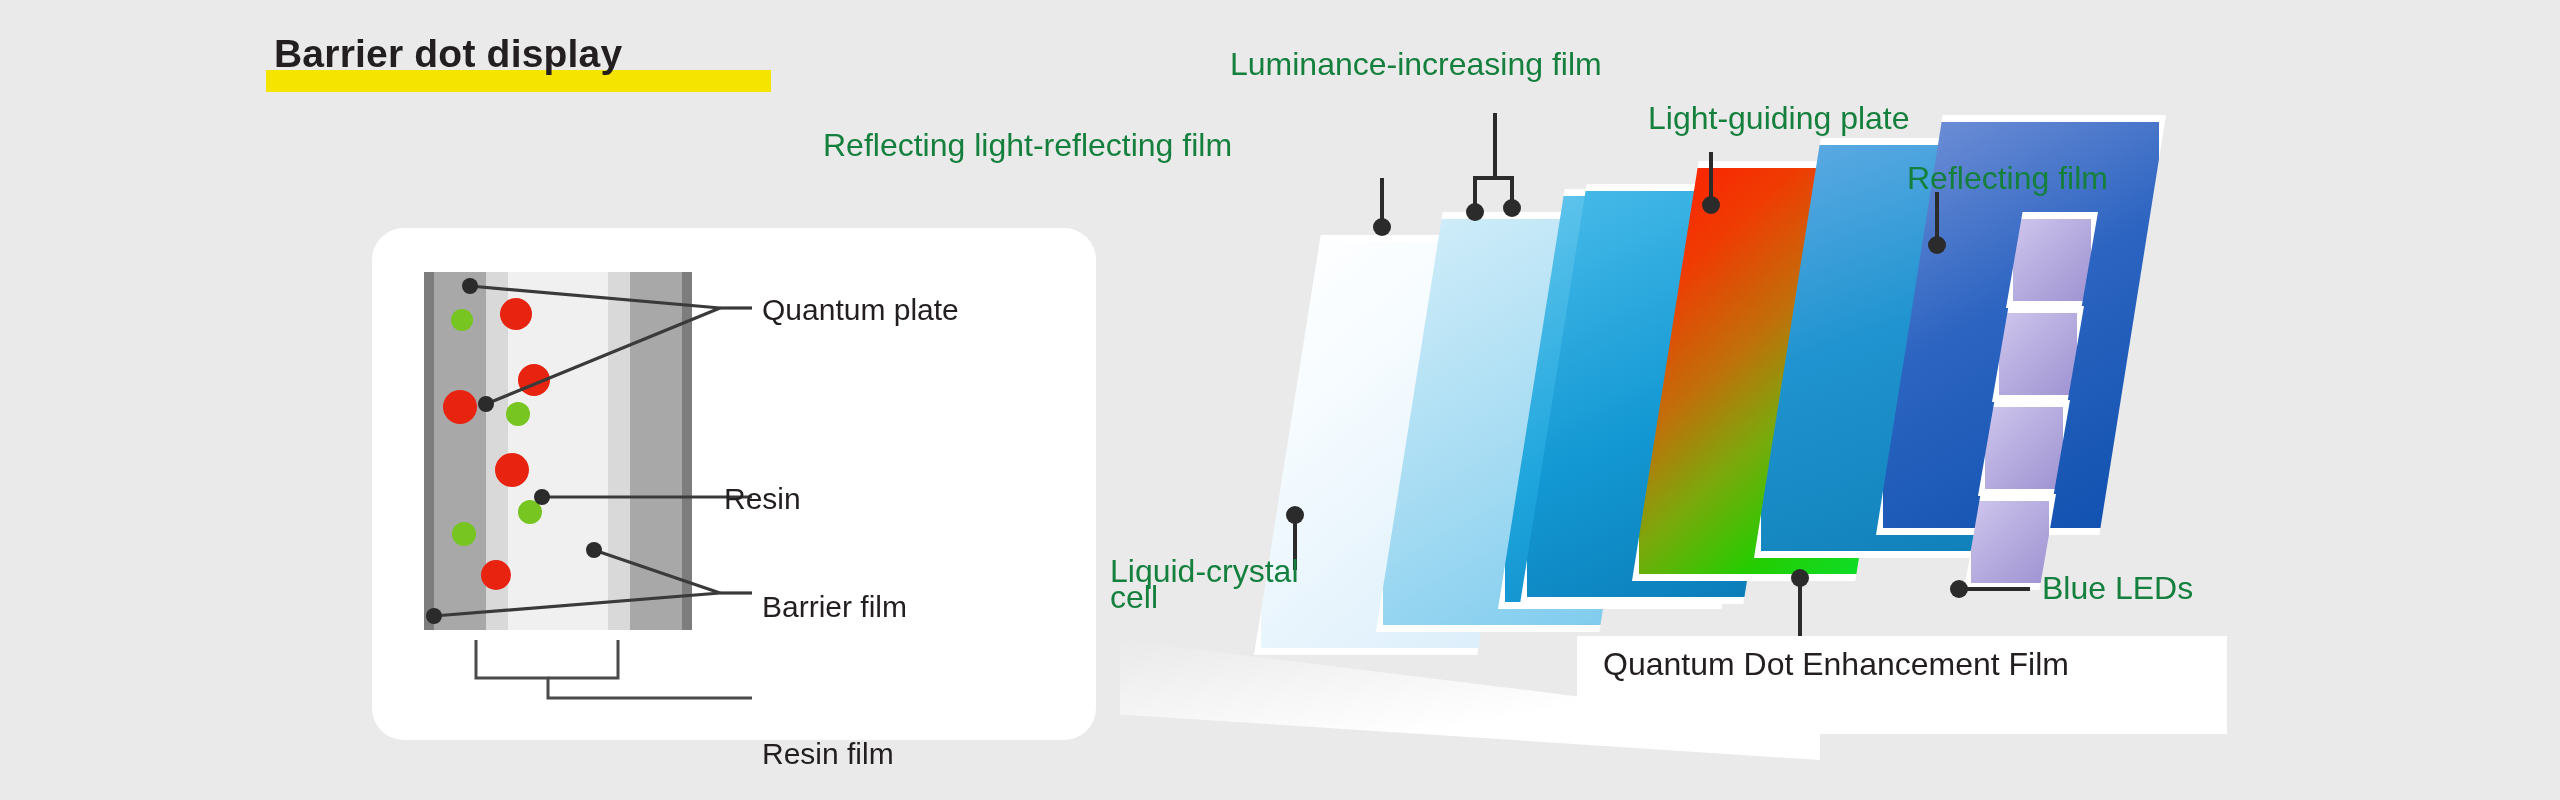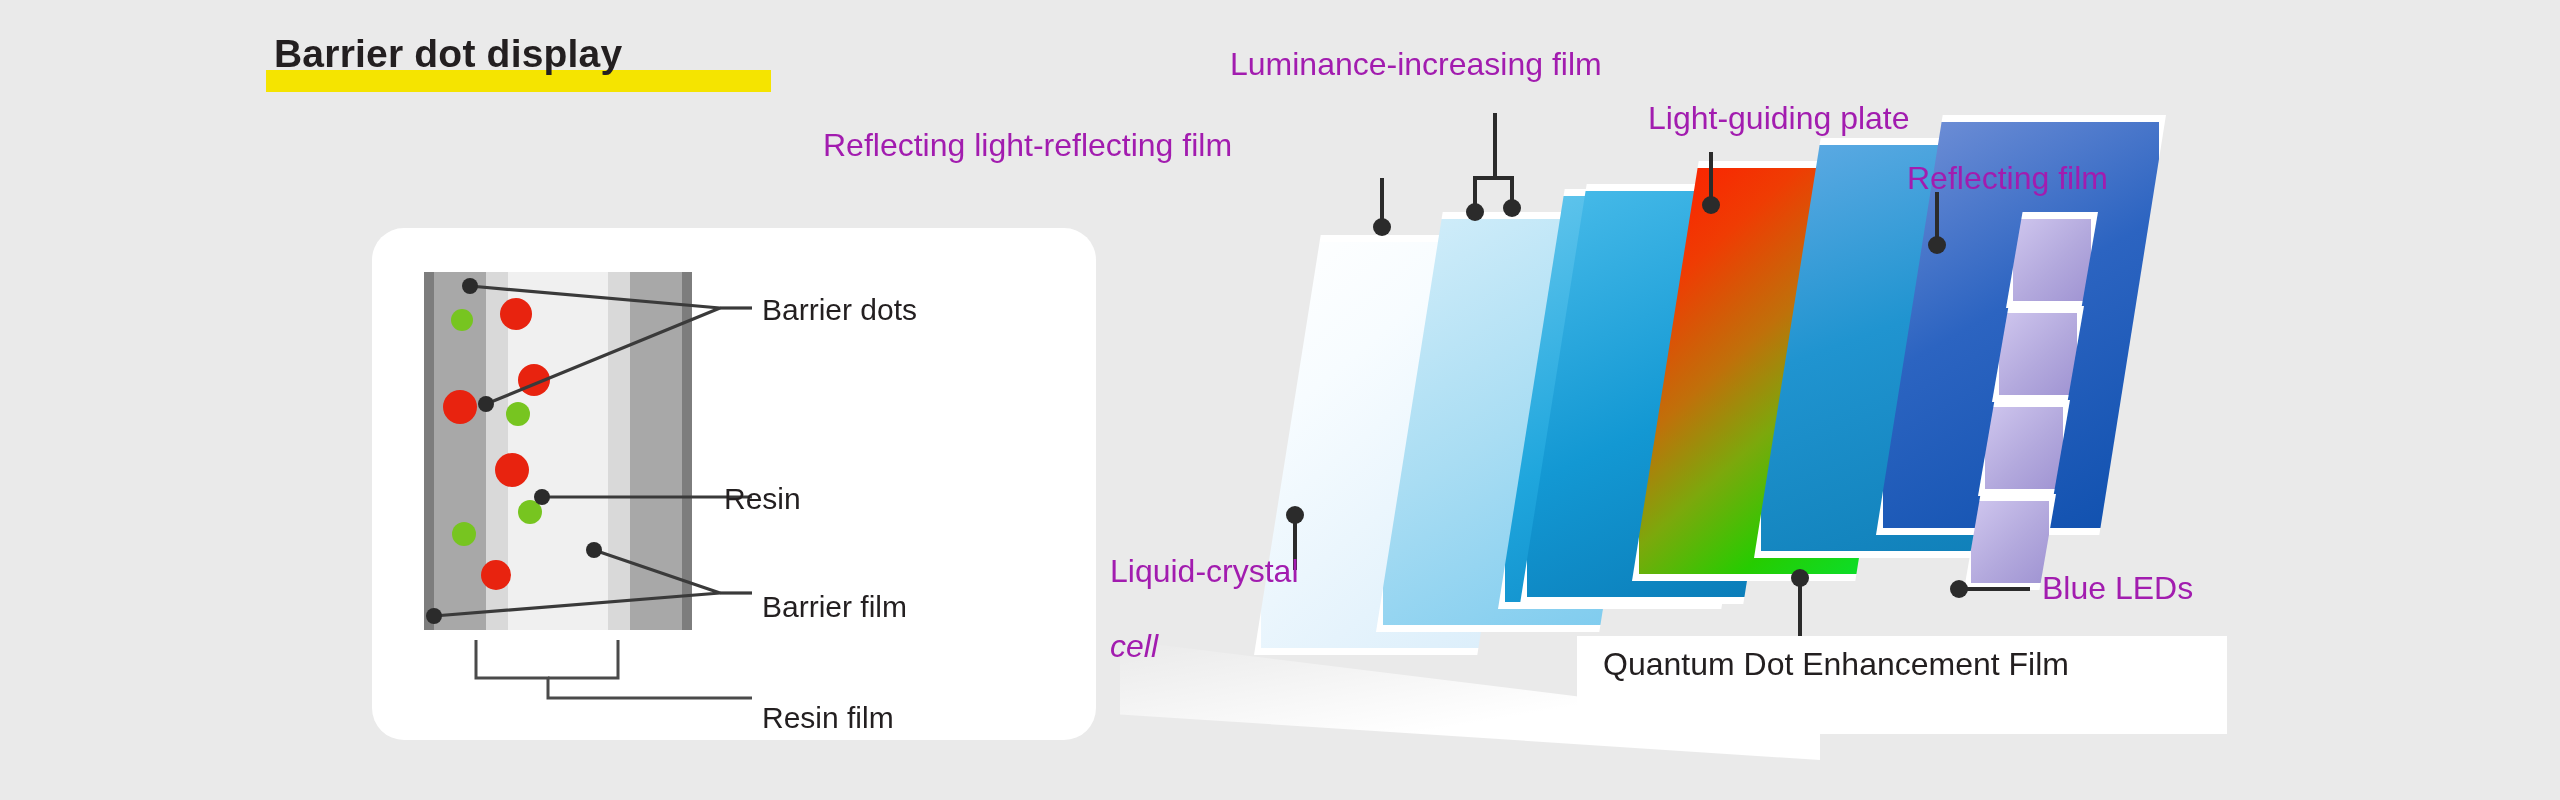--- a/index.html
+++ b/index.html
@@ -62,21 +62,21 @@
     clip-path:polygon(0 0, 100% 72%, 100% 100%, 0 62%);
   }
 
   .led{
     position:absolute;box-sizing:border-box;
     border:7px solid #ffffff;
     background:linear-gradient(135deg,#cfc6ee 0%,#b3a9dd 55%,#9f93d2 100%);
   }
 
   .stack-label{
-    position:absolute;font-size:32px;color:#a21caf;white-space:nowrap;
+    position:absolute;font-size:32px;color:#15803d;white-space:nowrap;
   }
   #qdef-box{
     position:absolute;left:1577px;top:636px;width:650px;height:98px;background:#fff;
   }
   #qdef-text{
     position:absolute;left:1603px;top:644px;font-size:32px;color:#231f20;
     line-height:1.28;
   }
 </style>
 </head>
@@ -125,24 +125,24 @@
 
     <polyline points="222,322 348,365 62,388" fill="none" stroke="#3a3a3a" stroke-width="3.2"></polyline>
     <line x1="348" y1="365" x2="380" y2="365" stroke="#3a3a3a" stroke-width="3.2"></line>
     <circle cx="222" cy="322" r="8" fill="#2b2b2b"></circle>
     <circle cx="62" cy="388" r="8" fill="#2b2b2b"></circle>
 
     <polyline points="104,412 104,450 176,450 176,470 380,470" fill="none" stroke="#4a4a4a" stroke-width="3"></polyline>
     <polyline points="176,450 246,450 246,412" fill="none" stroke="#4a4a4a" stroke-width="3"></polyline>
   </svg>
 
-  <div class="card-label" style="left:762px;top:293px;">Barrier dots</div>
+  <div class="card-label" style="left:762px;top:293px;">Quantum plate</div>
   <div class="card-label" style="left:724px;top:482px;">Resin</div>
   <div class="card-label" style="left:762px;top:590px;">Barrier film</div>
-  <div class="card-label" style="left:762px;top:701px;">Resin film</div>
+  <div class="card-label" style="left:762px;top:737px;">Resin film</div>
 
   <div class="ground"></div>
 
   <div id="stack">
 
     <div class="panel" style="left:74px;top:115px;width:290px;height:420px;
                 background:linear-gradient(140deg,#ffffff 0%,#f7fcff 30%,#d9edfa 100%);
                 clip-path:polygon(23% 0, 100% 0, 77% 100%, 0 100%);"></div>
 
     <div class="panel" style="left:196px;top:92px;width:290px;height:420px;
@@ -207,21 +207,21 @@
 
   <div class="stack-label" style="left:823px;top:127px;">Reflecting light-reflecting film</div>
 
   <div class="stack-label" style="left:1230px;top:46px;">Luminance-increasing film</div>
 
   <div class="stack-label" style="left:1600px;top:100px;margin-left:48px;">Light-guiding plate</div>
 
   <div class="stack-label" style="left:1907px;top:160px;">Reflecting film</div>
 
   <div class="stack-label" style="left:1110px;top:553px;">Liquid-crystal</div>
-  <div class="stack-label" style="left:1110px;top:628px;font-style:italic;">cell</div>
+  <div class="stack-label" style="left:1110px;top:579px;">cell</div>
 
   <div class="stack-label" style="left:2042px;top:570px;">Blue LEDs</div>
 
   <div id="qdef-box"></div>
   <div id="qdef-text">
     <div>Quantum Dot Enhancement Film</div>
   </div>
 
 </div>
 

